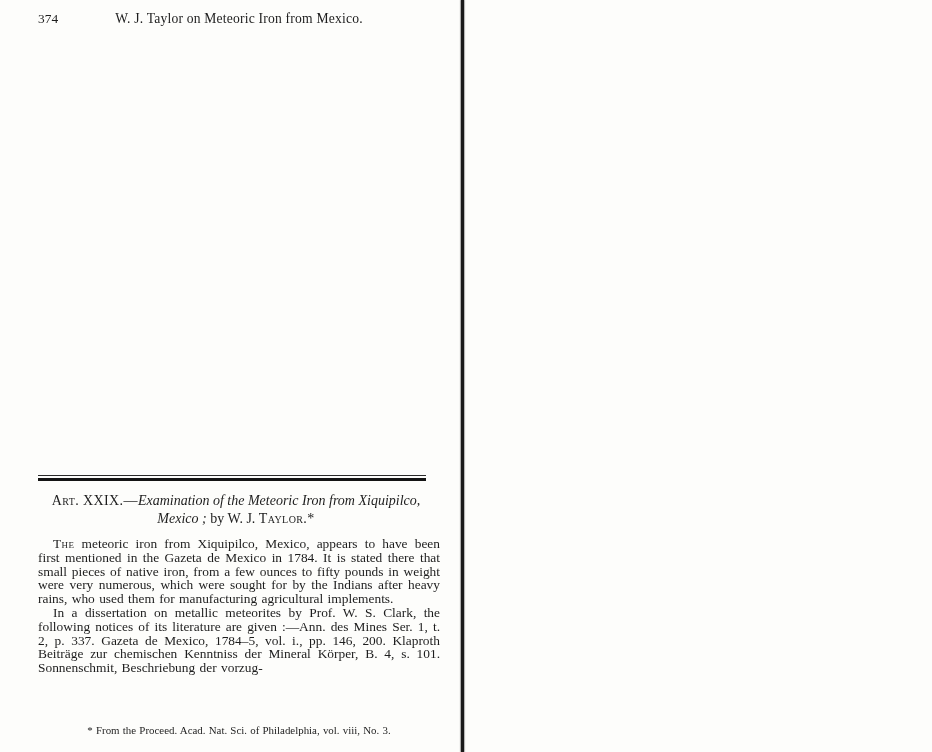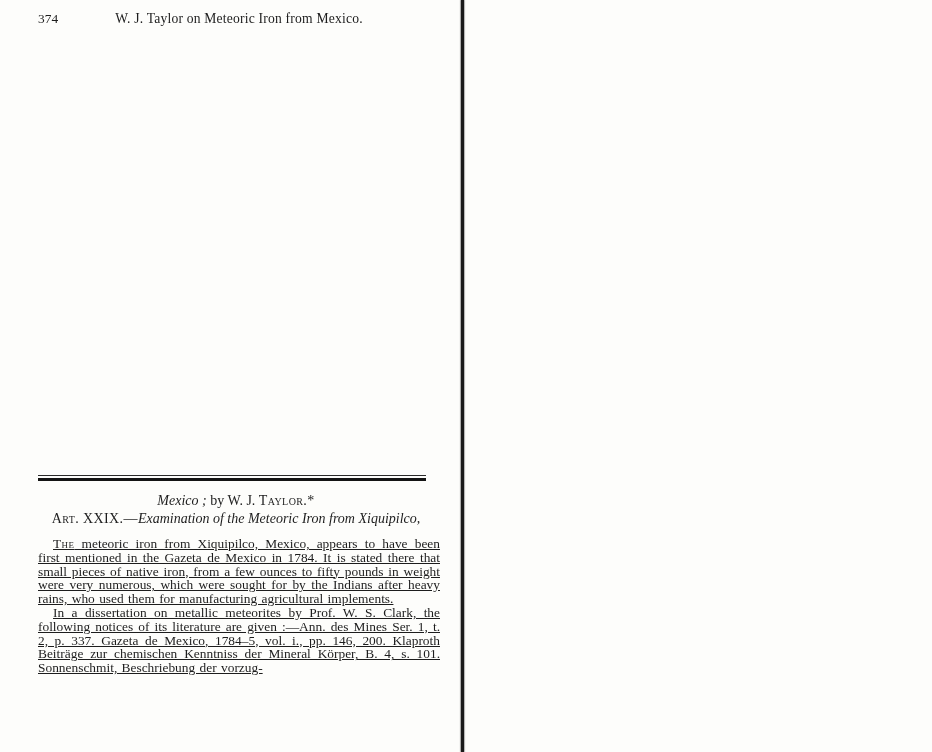--- a/index.html
+++ b/index.html
@@ -46,21 +46,21 @@
   }
   .small-caps { font-variant:small-caps; letter-spacing:0.4px; }
   .italic { font-style:italic; }
 
   .body-text {
     position:absolute;
     font-size:13.4px; line-height:13.8px;
     text-align:justify;
     word-spacing:1px;
   }
-  .left-body  { left:38px;  top:537px; width:402px;text-decoration:underline; }
+  .left-body  { left:38px;  top:537px; width:402px; }
 
   .para { margin:0; text-indent:15px; }
 
   .footnote {
     position:absolute; left:38px; top:724px; width:402px;
     text-align:center;
     font-size:10.9px; line-height:13px;
     word-spacing:0.5px;
   }
 </style>
@@ -72,29 +72,30 @@
   <div class="page page-left">
 
     <div class="running-head rh-left">
       <span class="rh-num">374</span>
       <span class="rh-title">W. J. Taylor on Meteoric Iron from Mexico.</span>
     </div>
 
     <div class="double-rule"></div>
 
     <div class="article-heading">
+      <div><span class="small-caps">Art. XXIX.—</span><span class="italic">Examination of the Meteoric Iron from Xiquipilco,</span></div>
       <div><span class="italic">Mexico ;</span><span> by W. J. </span><span class="small-caps">Taylor.*</span></div>
-      <div><span class="small-caps">Art. XXIX.—</span><span class="italic">Examination of the Meteoric Iron from Xiquipilco,</span></div>
     </div>
 
     <div class="body-text left-body">
         <p class="para"><span class="small-caps">The</span> meteoric iron from Xiquipilco, Mexico, appears to have been first mentioned in the Gazeta de Mexico in 1784.  It is stated there that small pieces of native iron, from a few ounces to fifty pounds in weight were very numerous, which were sought for by the Indians after heavy rains, who used them for manufacturing agricultural implements.</p>
         <p class="para">In a dissertation on metallic meteorites by Prof. W. S. Clark, the following notices of its literature are given :—Ann. des Mines Ser. 1, t. 2, p. 337.  Gazeta de Mexico, 1784–5, vol. i., pp. 146, 200.  Klaproth Beiträge zur chemischen Kenntniss der Mineral Körper, B. 4, s. 101.  Sonnenschmit, Beschriebung der vorzug-</p>
       </div>
 
+    <div class="footnote">* From the Proceed. Acad. Nat. Sci. of Philadelphia, vol. viii, No. 3.</div>
   </div>
 
   <div class="divider"></div>
 
   <div class="page page-right">
 
     
 
     
   </div>

